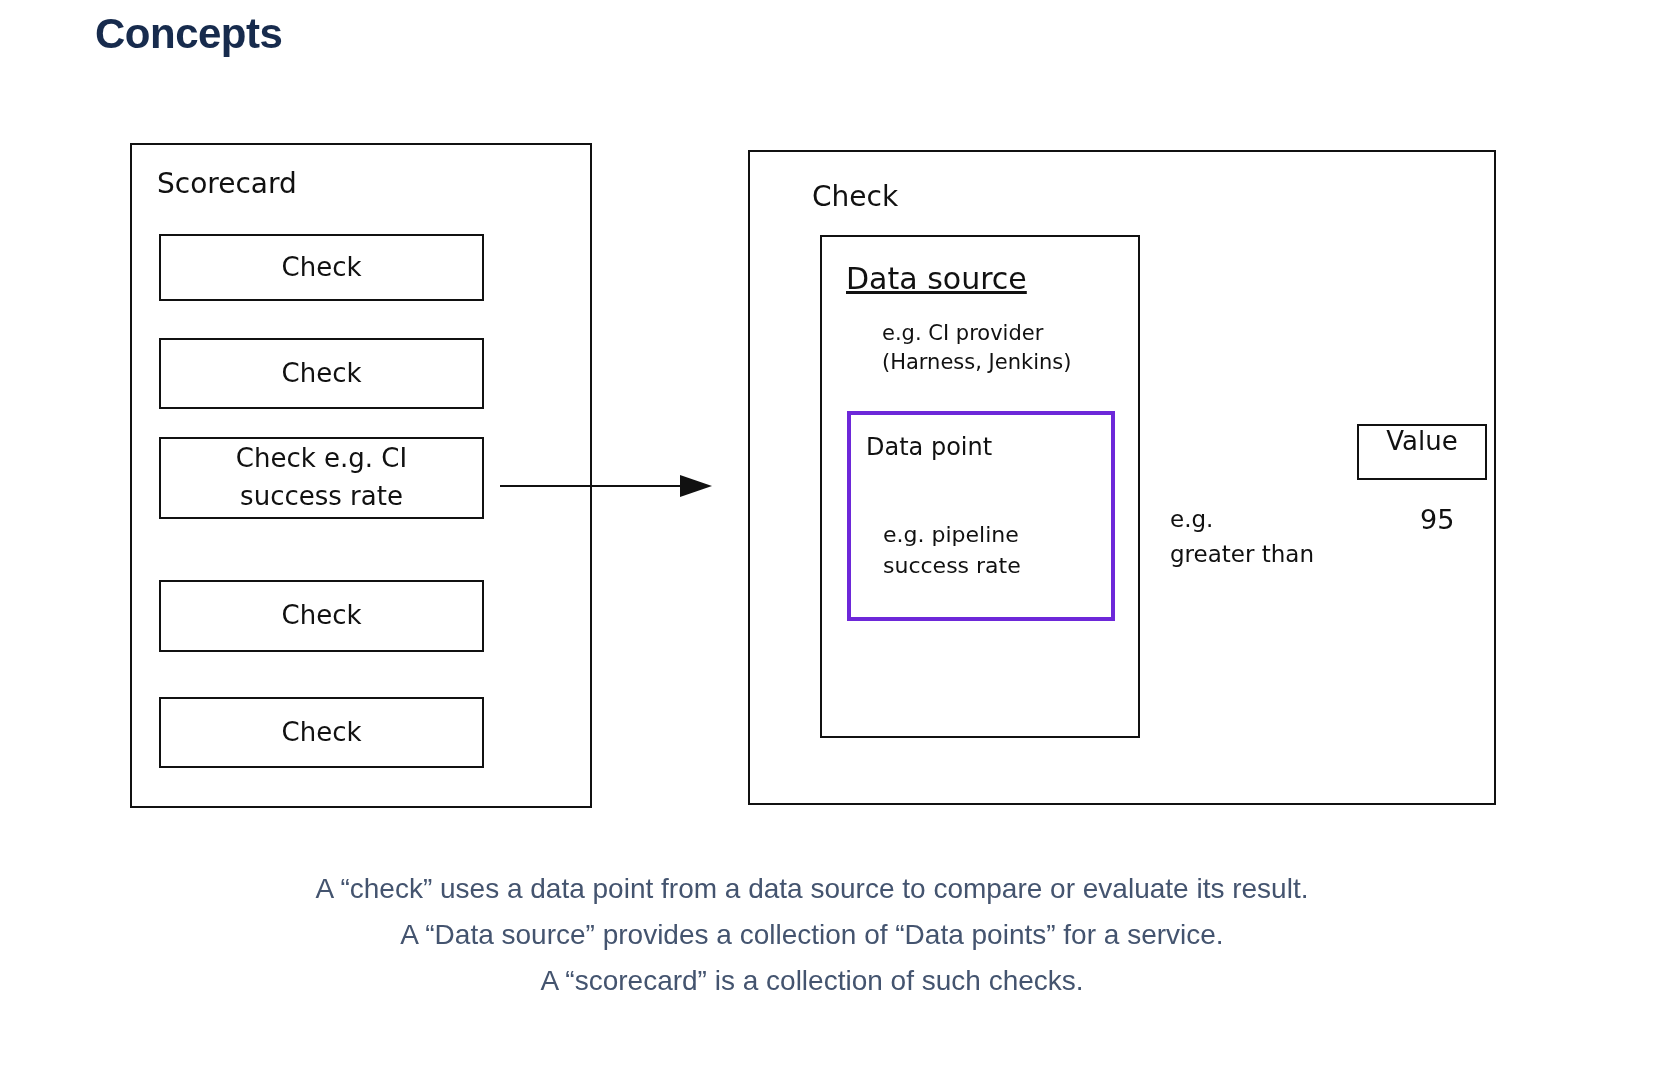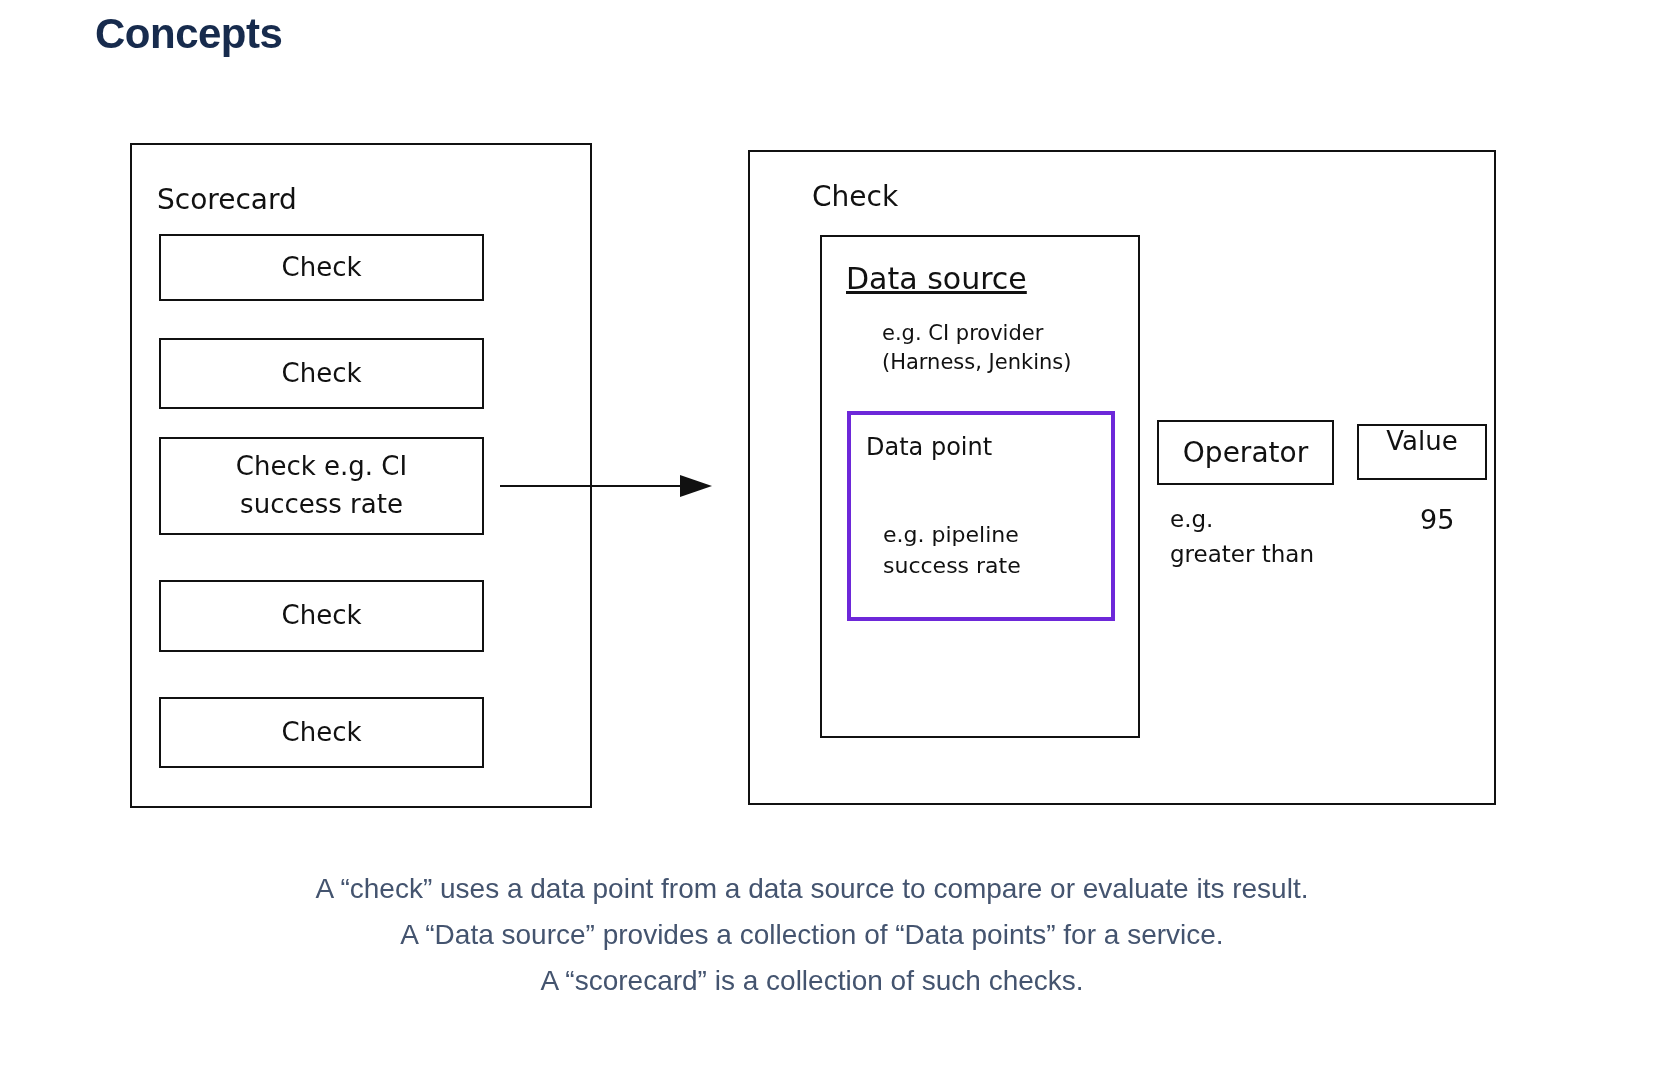--- a/index.html
+++ b/index.html
@@ -33,37 +33,37 @@
   }
 
   .box {
     position: absolute;
     border: 2px solid #111111;
     background: #ffffff;
   }
 
   
   .scorecard-box { left: 130px; top: 143px; width: 462px; height: 665px; }
-  .scorecard-label { position: absolute; left: 25px; top: 38px; font-size: 28px; }
+  .scorecard-label { position: absolute; left: 25px; top: 22px; font-size: 28px; }
 
   .check-item {
     position: absolute;
     left: 27px;
     width: 325px;
     border: 2px solid #111111;
     background: #ffffff;
     display: flex;
     align-items: center;
     justify-content: center;
     text-align: center;
   }
   .check-item .hand { font-size: 26px; line-height: 1.45; }
   .check-1 { top: 89px;  height: 67px; }
   .check-2 { top: 193px; height: 71px; }
-  .check-3 { top: 292px; height: 98px; }
+  .check-3 { top: 292px; height: 82px; }
   .check-4 { top: 435px; height: 72px; }
   .check-5 { top: 552px; height: 71px; }
 
   
   .arrow { position: absolute; left: 500px; top: 469px; }
 
   
   .check-detail-box { left: 748px; top: 150px; width: 748px; height: 655px; }
   .check-detail-label { position: absolute; left: 62px; top: 28px; font-size: 28px; }
 
@@ -163,23 +163,20 @@
       <div class="hand ds-example">e.g. CI provider
 (Harness, Jenkins)</div>
 
       <div class="data-point-box">
         <div class="hand dp-label">Data point</div>
         <div class="hand dp-example">e.g. pipeline
 success rate</div>
       </div>
     </div>
 
-    <div class="operator-box">
-      <span class="hand">Operator</span>
-    </div>
     <div class="hand operator-example">e.g.
 greater than</div>
 
     <div class="value-box">
       <span class="hand">Value</span>
     </div>
     <div class="hand value-example">95</div>
   </div>
 
   <div class="captions">

